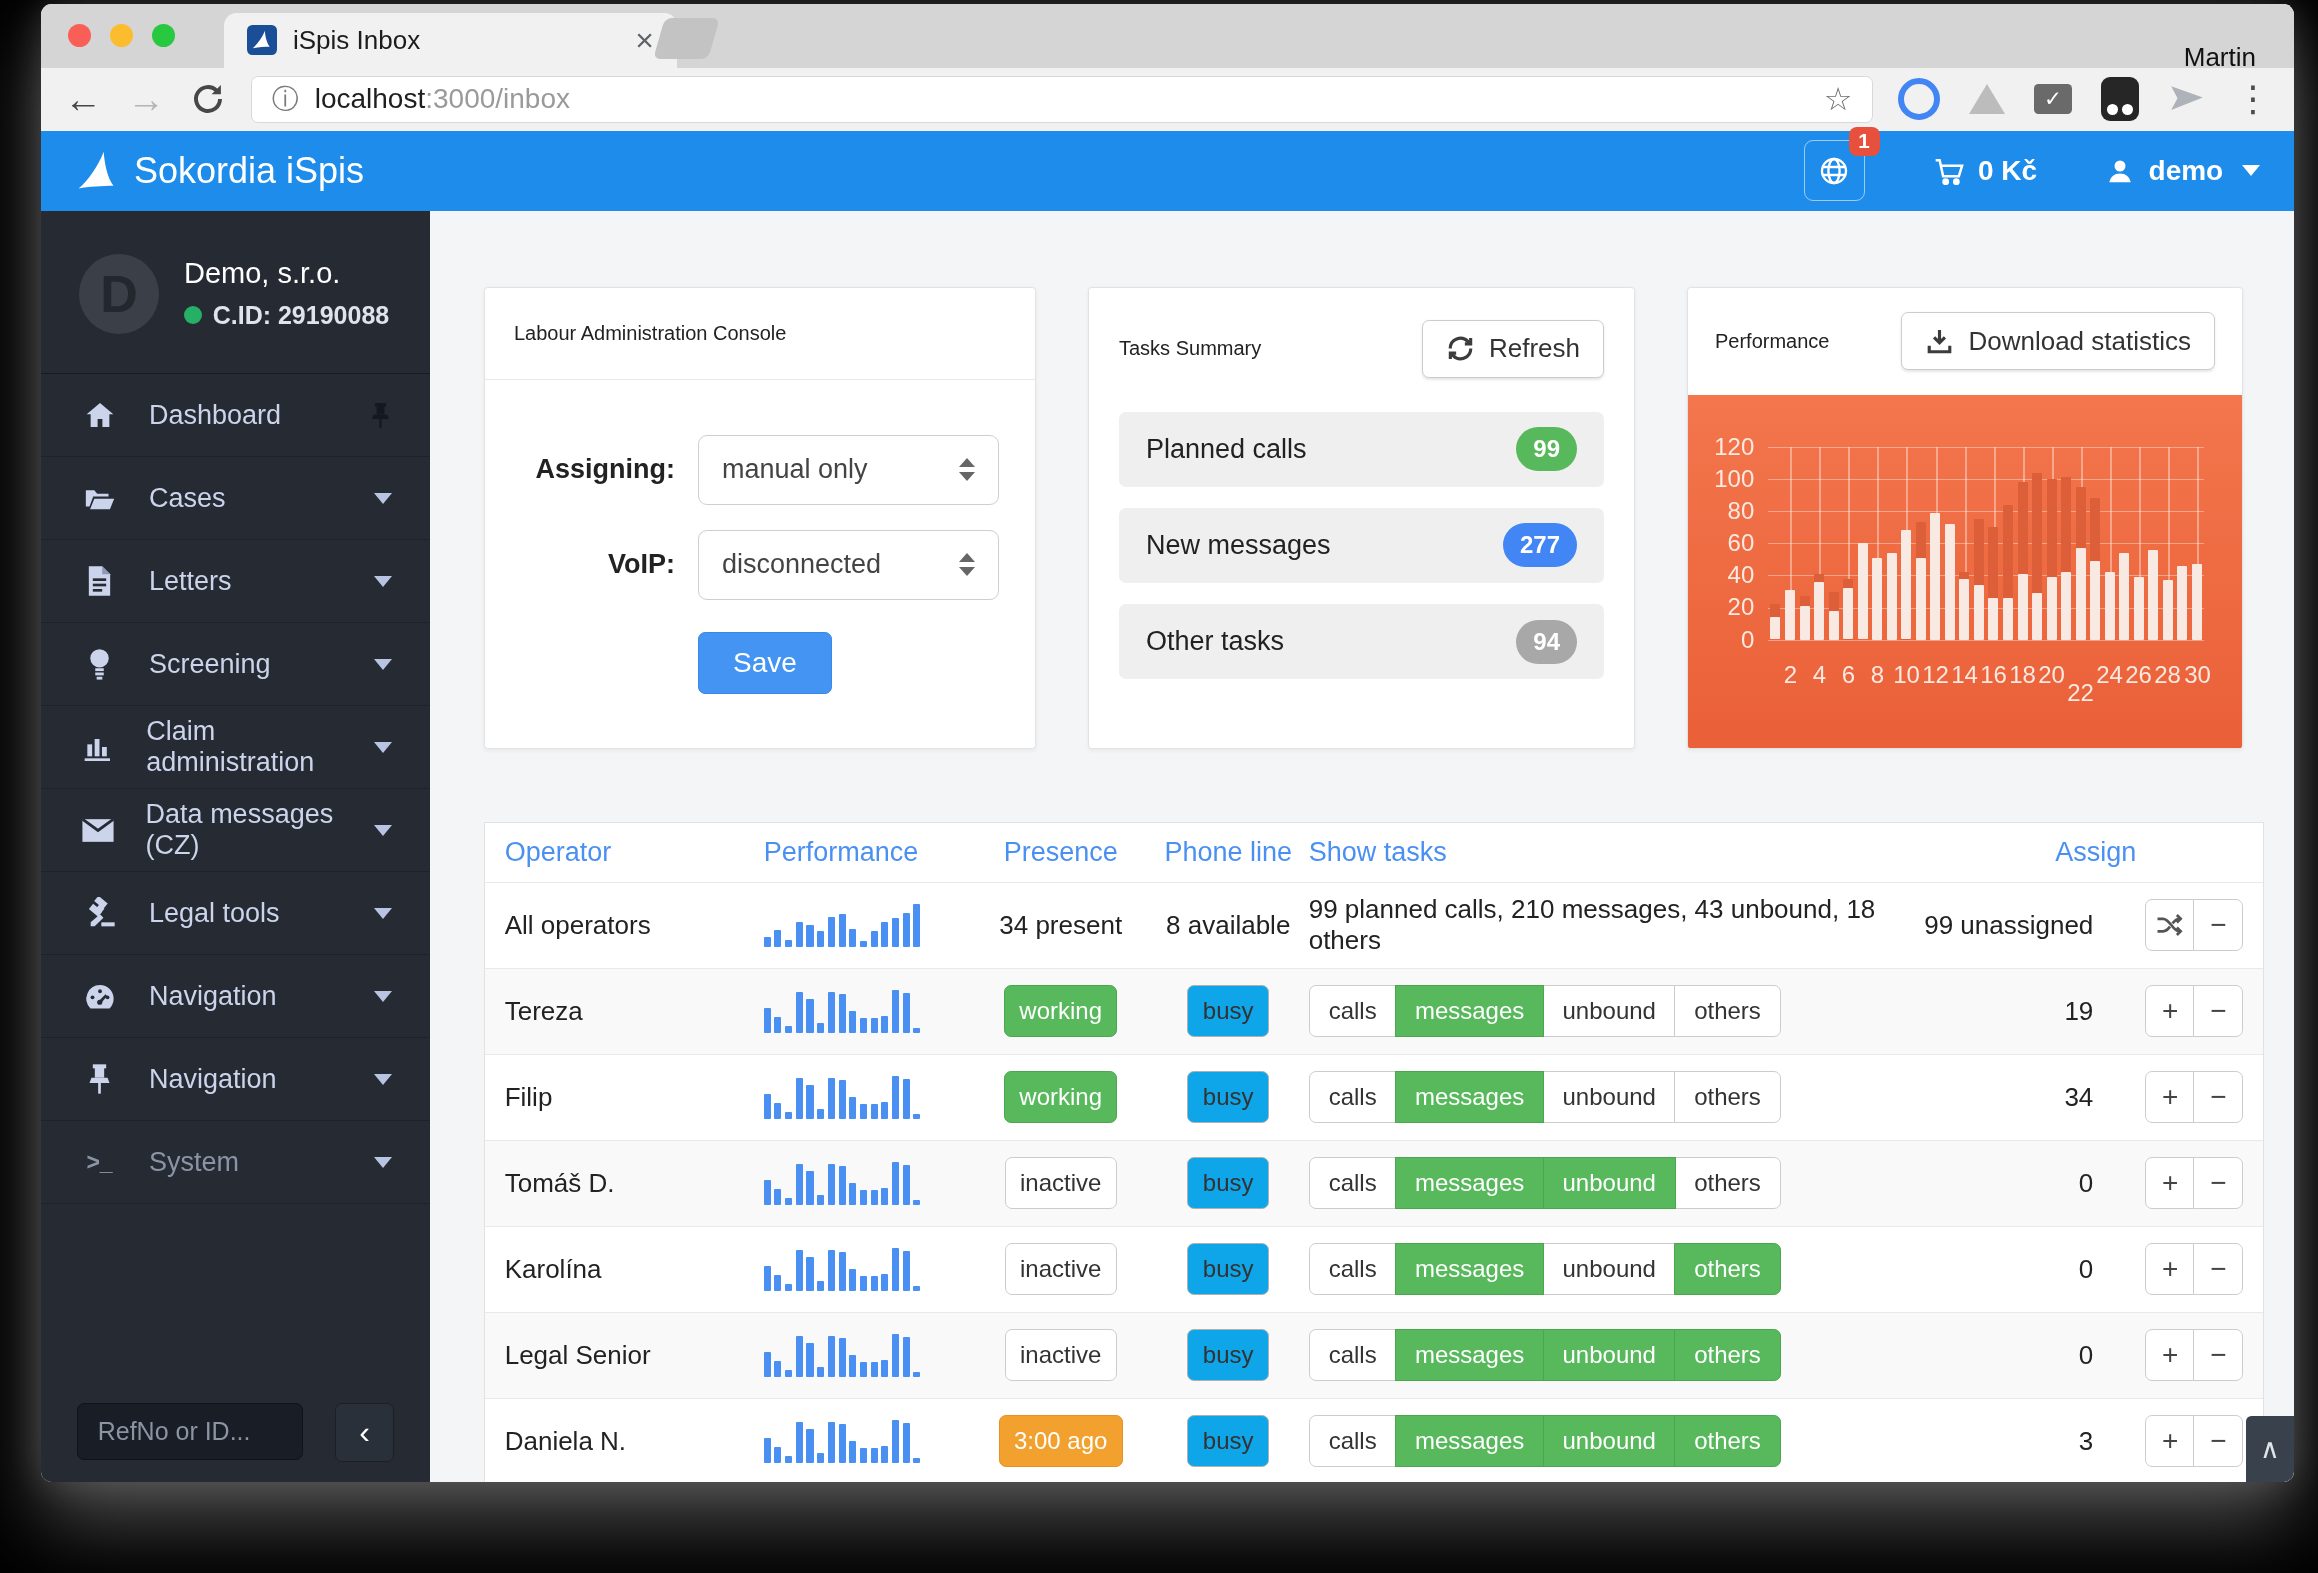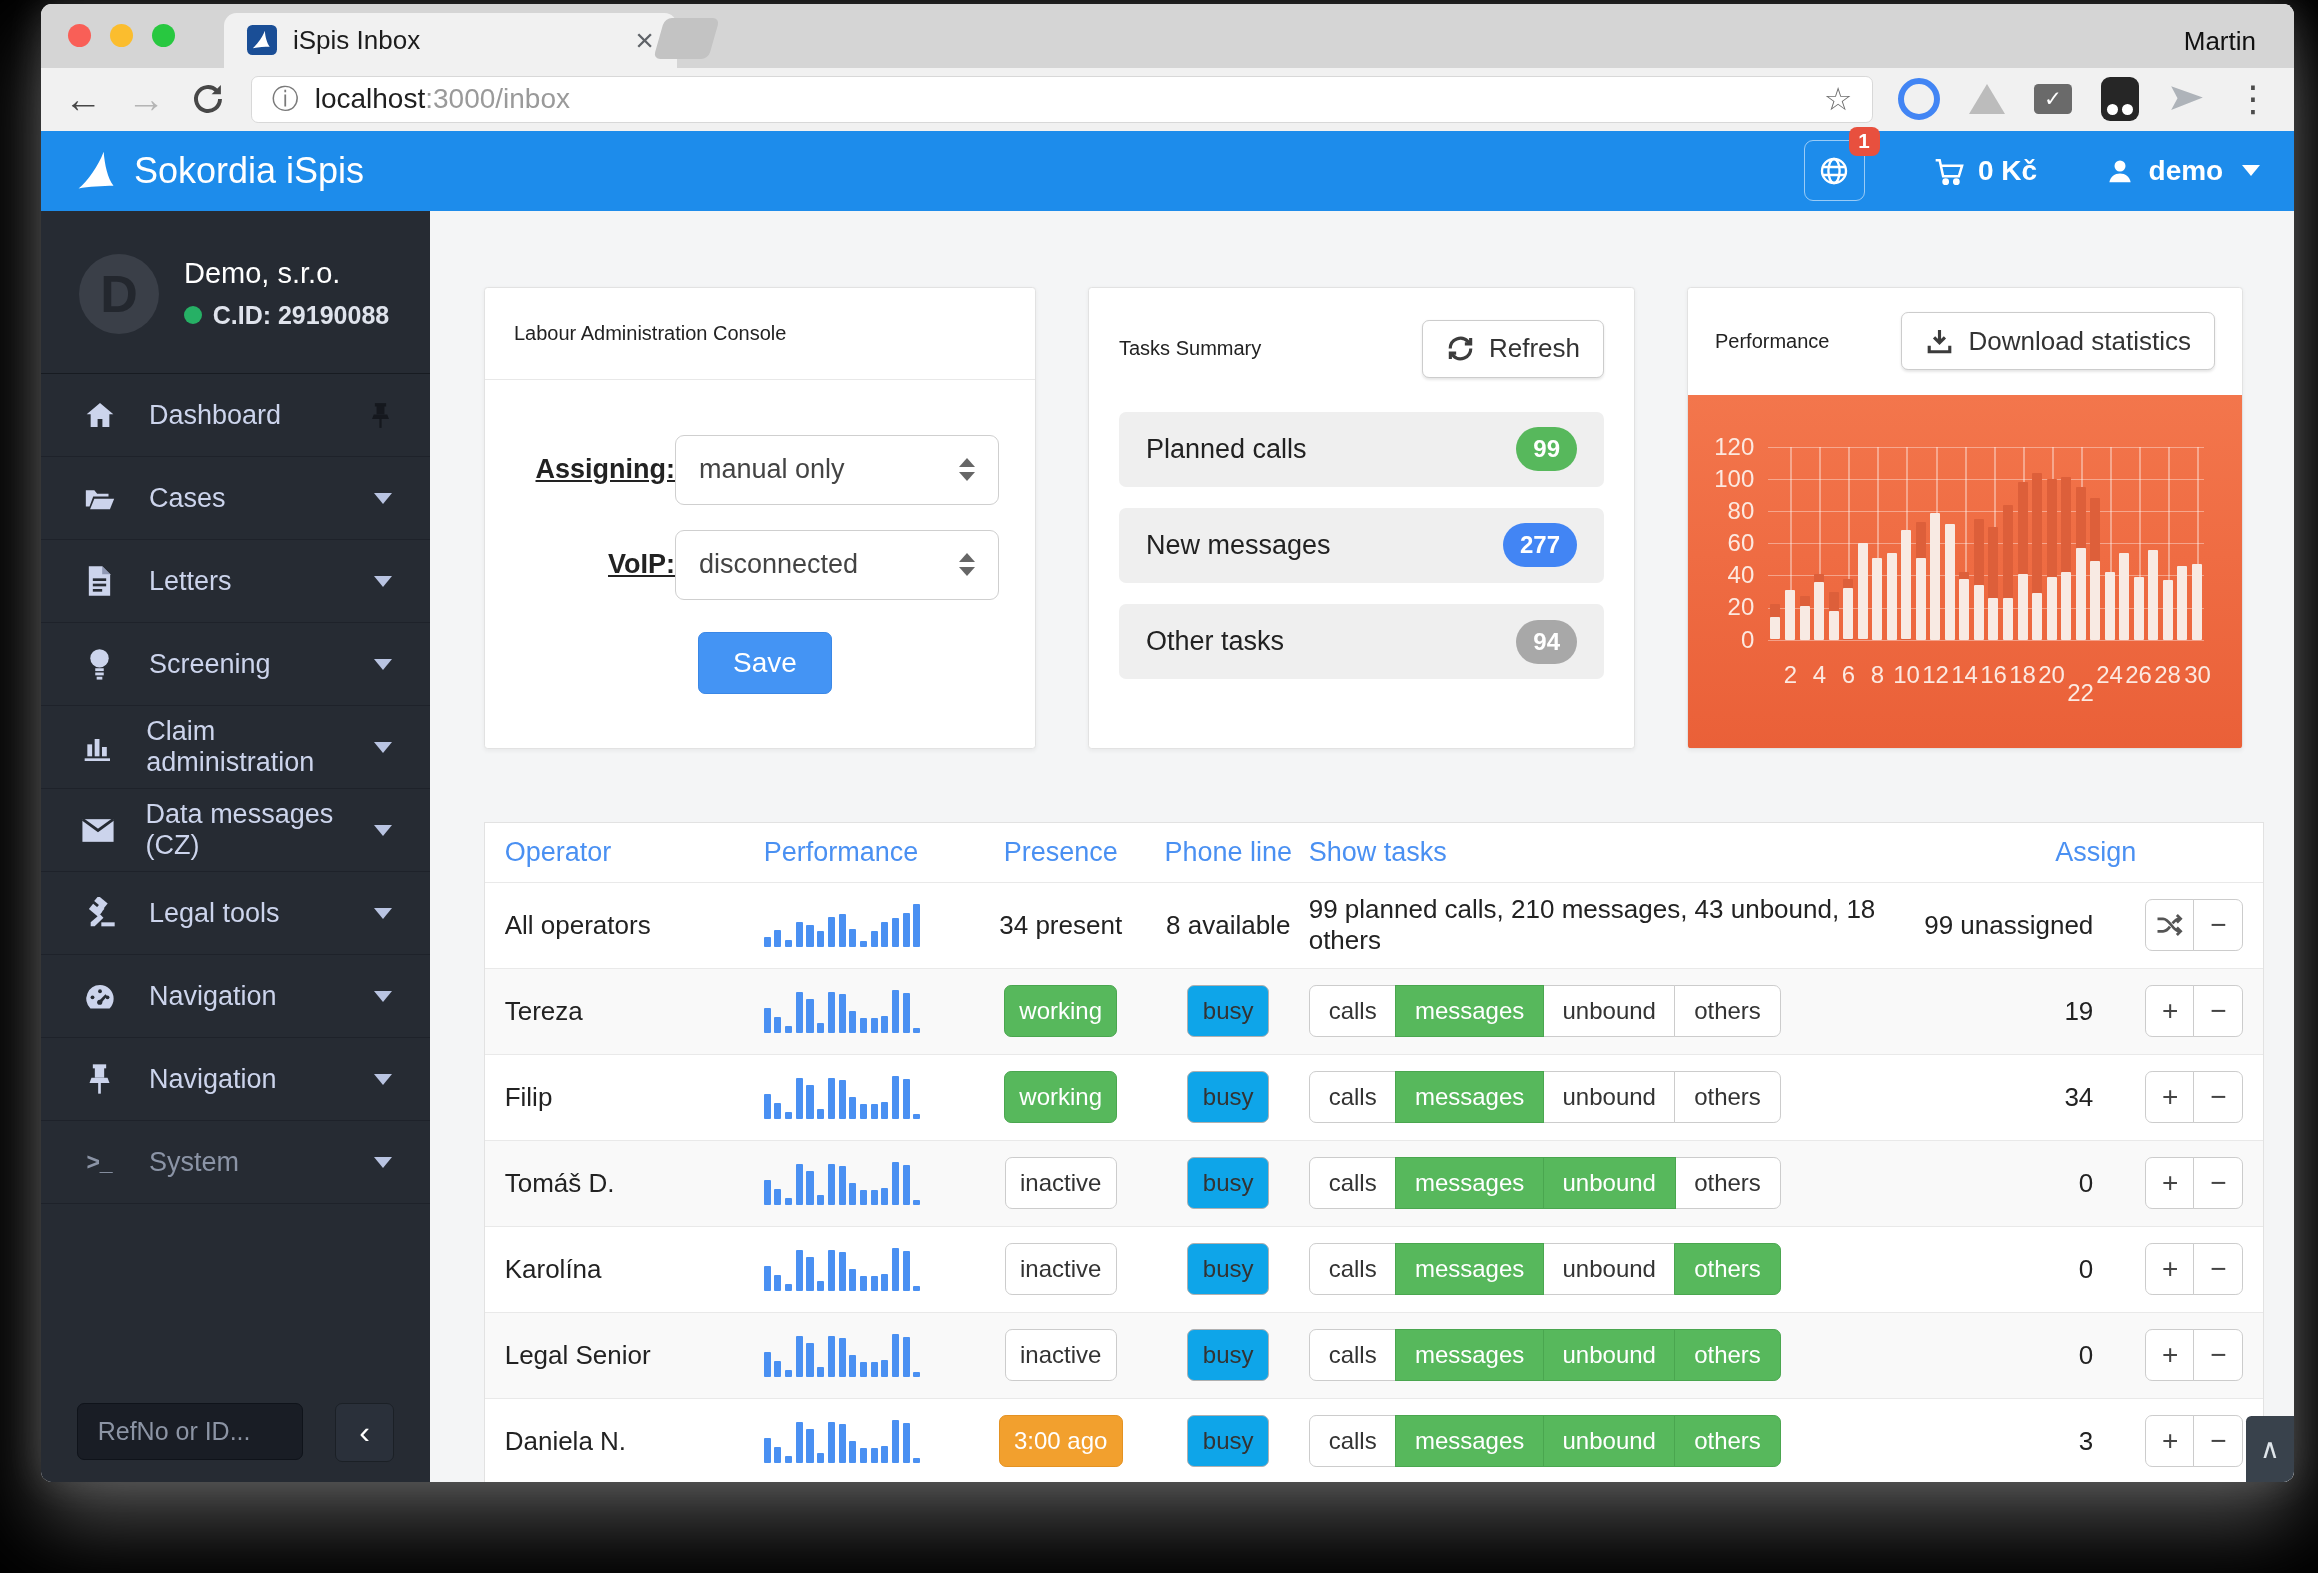--- a/index.html
+++ b/index.html
@@ -10,21 +10,21 @@
   .tabbar{height:64px;background:#d5d5d5;position:relative;display:flex;align-items:center;}
   .lights{display:flex;gap:19px;padding:0 27px;}
   .light{width:23px;height:23px;border-radius:50%;}
   .light.red{background:#f95f57}.light.yellow{background:#fbbd2e}.light.green{background:#28c840}
   .tab{position:absolute;left:183px;top:9px;width:407px;height:55px;background:#f1f1f1;border-radius:12.5px 12.5px 0 0;
        display:flex;align-items:center;padding:0 23px;gap:16px;}
   .fav{width:30px;height:30px;background:#1a4e96;border-radius:5.4px;display:flex;align-items:center;justify-content:center;flex-shrink:0;}
   .tab-title{font-size:26px;color:#1c1c1c;flex:1;white-space:nowrap;}
   .tab-close{color:#5f6368;font-size:32px;line-height:1;}
   .newtab{position:absolute;left:618px;top:14.3px;width:55px;height:41px;background:#c3c3c3;border-radius:7.1px;transform:skewX(-16deg);}
-  .martin{position:absolute;right:38px;top:0;height:76px;display:flex;align-items:center;font-size:26px;color:#111;}
+  .martin{position:absolute;right:38px;top:16px;height:76px;display:flex;align-items:center;font-size:26px;color:#111;}
   .toolbar{height:63px;background:#f1f1f1;display:flex;align-items:center;padding:0 23px;gap:25px;}
   .navbtn{font-size:38px;color:#474747;line-height:1;}
   .navbtn.disabled{color:#b5b5b5;}
   .urlfield{flex:1;height:45px;background:#fff;border:1.8px solid #d8d8d8;border-radius:7.1px;display:flex;align-items:center;
             padding:0 19.7px;gap:16px;min-width:0;}
   .info-i{color:#7a7a7a;font-size:27px;}
   .url{font-size:28px;color:#1f1f1f;white-space:nowrap;}
   .url .dim{color:#9a9a9a;}
   .star{margin-left:auto;color:#6f6f6f;font-size:32px;}
   .ext{display:flex;align-items:center;gap:29px;}
@@ -70,21 +70,21 @@
                 font-size:32px;display:flex;align-items:center;justify-content:center;}
   .main{flex:1;background:#f4f5f6;padding:76px 30px 0 54px;overflow:hidden;}
   .cards-row{display:flex;gap:52px;}
   .card{background:#fff;border:1.8px solid #e2e2e2;border-radius:3.6px;box-shadow:0 1.8px 4.5px rgba(0,0,0,.05);}
   .card-title{font-size:20px;color:#222;}
   
   .card.console{width:550px;height:460px;}
   .console-hd{padding:34px 29px;border-bottom:1.8px solid #e8e8e8;}
   .console-body{padding:55px 36px 0 36px;}
   .form-row{display:flex;align-items:center;margin-bottom:25px;}
-  .form-label{width:154px;text-align:right;font-weight:bold;font-size:27px;color:#222;white-space:nowrap;text-decoration:underline;}
+  .form-label{width:154px;text-align:right;font-weight:bold;font-size:27px;margin-right:23px;color:#222;white-space:nowrap;}
   .select{flex:1;height:68px;border:1.8px solid #cfcfcf;border-radius:9px;display:flex;align-items:center;
           padding:0 23px;font-size:27px;color:#444;justify-content:space-between;background:#fff;}
   .updn{display:flex;flex-direction:column;gap:4.5px;align-items:center;}
   .updn i{width:0;height:0;border-left:8px solid transparent;border-right:8px solid transparent;}
   .updn i.u{border-bottom:9.8px solid #666;}
   .updn i.d{border-top:9.8px solid #666;}
   .btn-primary{margin-left:177px;background:#4494f4;border:1.8px solid #3a87e6;color:#fff;font-size:28px;
                padding:14.3px 34px;border-radius:7.1px;margin-top:7.1px;font-family:inherit;}
   
   .card.tasks{width:545px;height:460px;}

